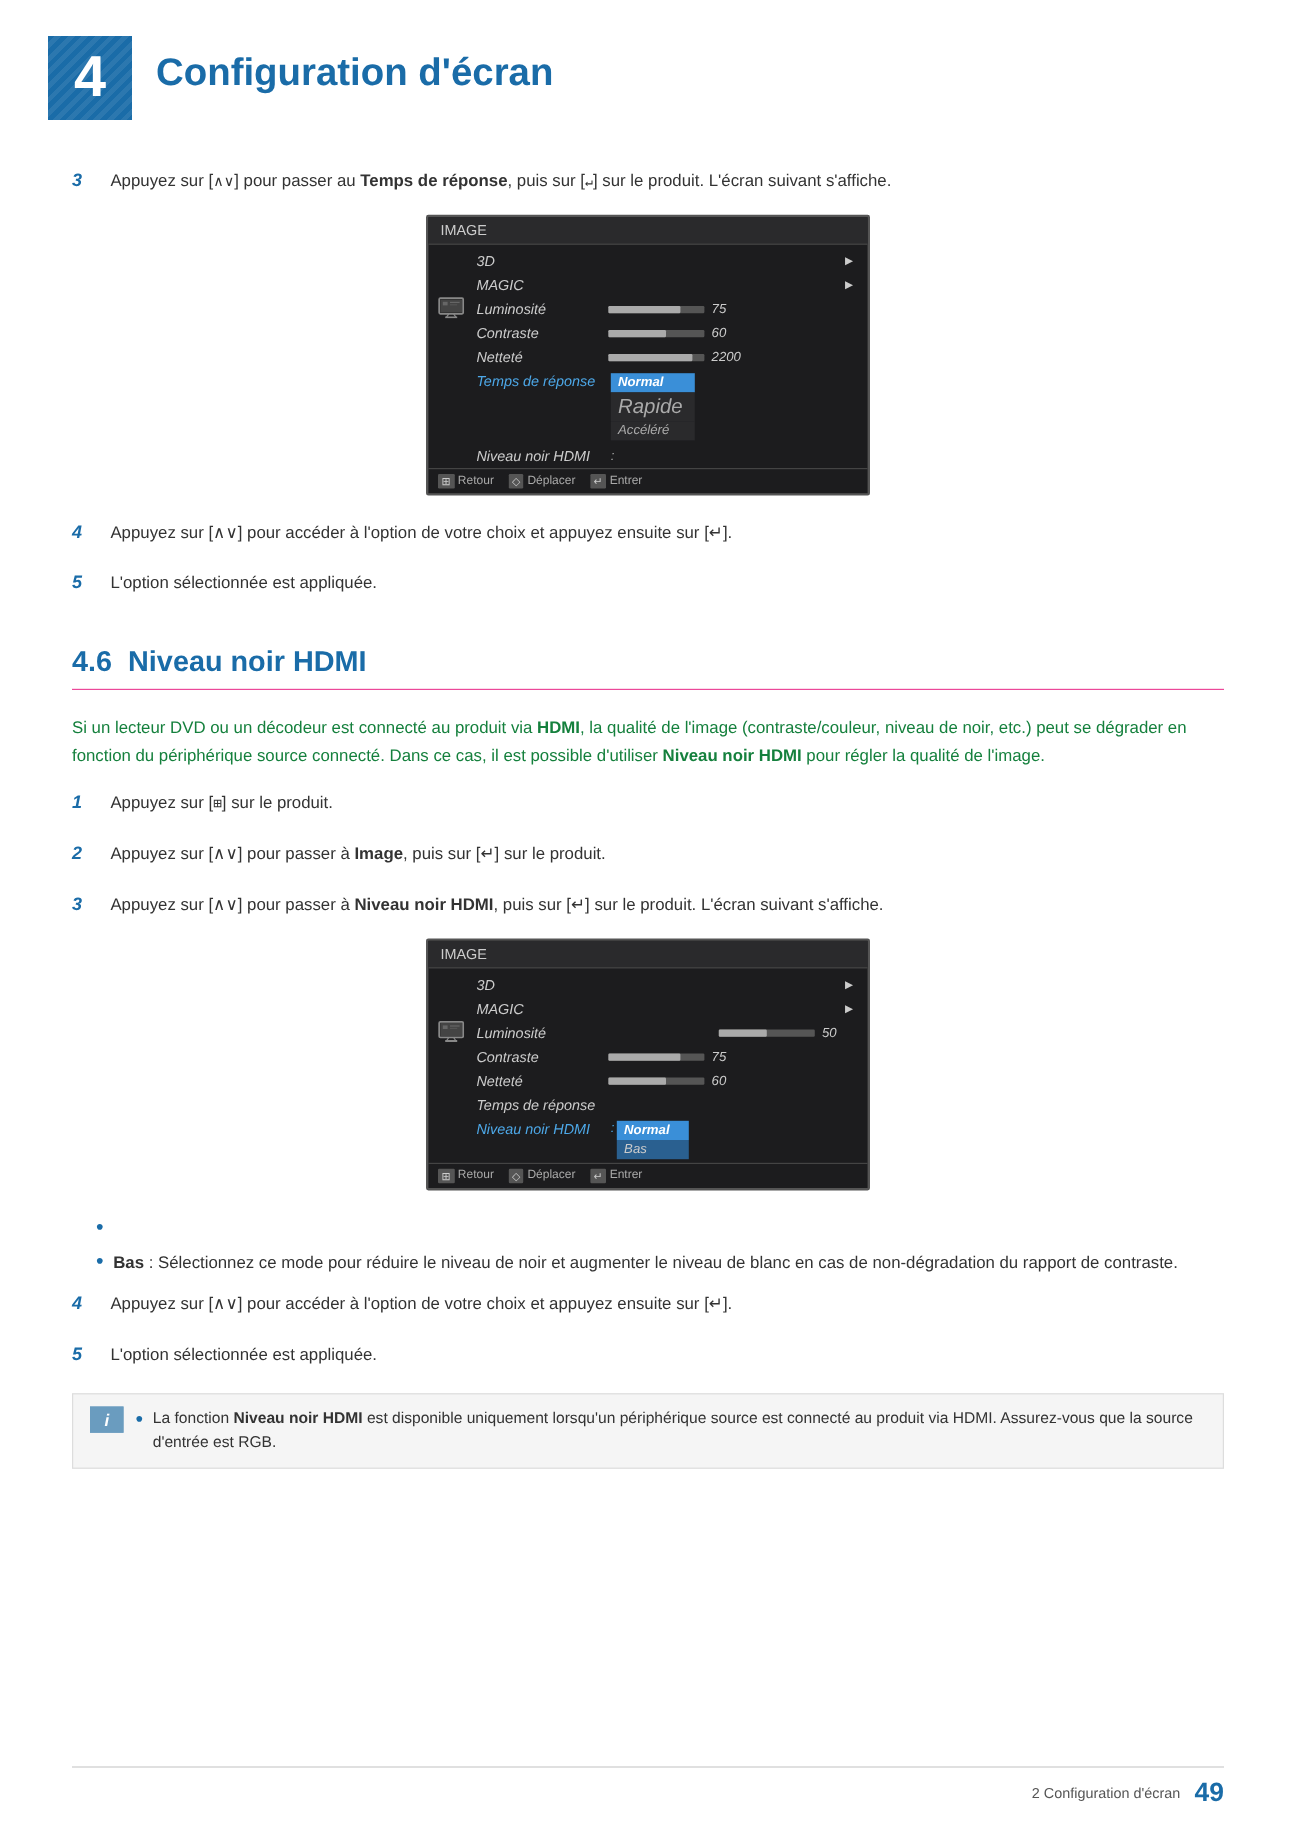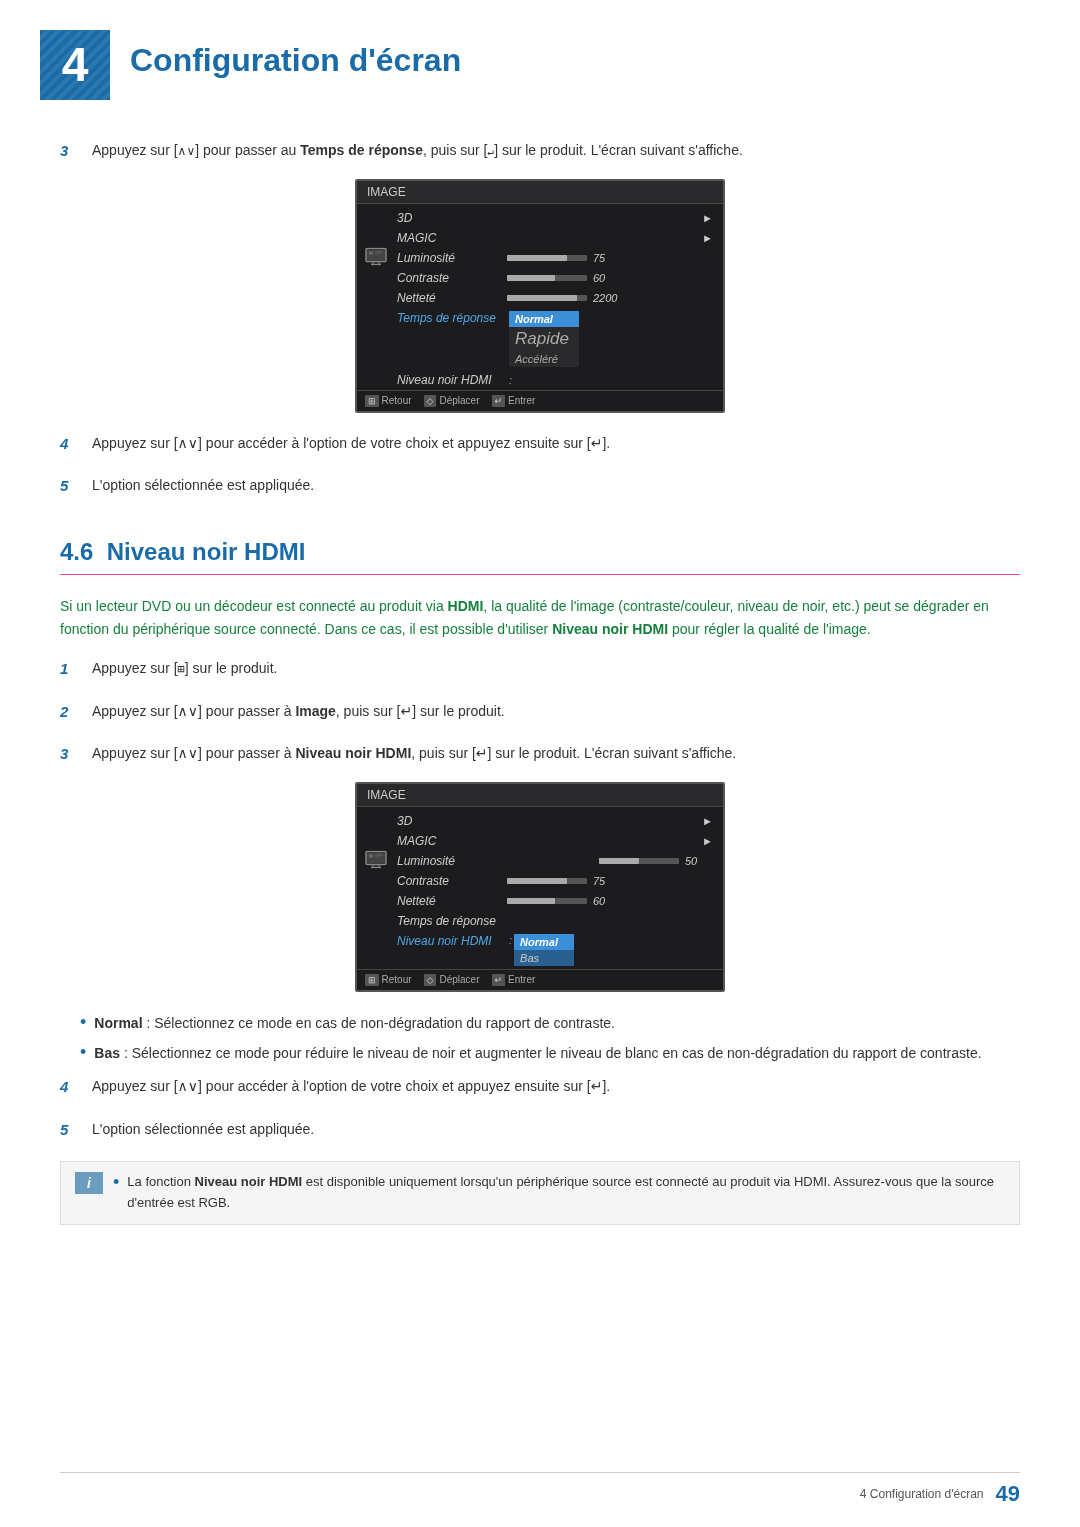--- a/index.html
+++ b/index.html
@@ -558,21 +558,20 @@
               <span>Entrer</span>
             </div>
           </div>
         </div>
       </div>
     </div>
 
     <ul class="bullet-list">
       <li>
         <span class="bullet-dot">•</span>
-        <span><strong>Normal</strong> : Sélectionnez ce mode en cas de non-dégradation du rapport de contraste.</span>
       </li>
       <li>
         <span class="bullet-dot">•</span>
         <span><strong>Bas</strong> : Sélectionnez ce mode pour réduire le niveau de noir et augmenter le niveau de blanc en cas de non-dégradation du rapport de contraste.</span>
       </li>
     </ul>
 
     <div class="step-section">
       <div class="step-line">
         <span class="step-num">4</span>
@@ -604,17 +603,17 @@
               La fonction <strong>Niveau noir HDMI</strong> est disponible uniquement lorsqu'un périphérique source est connecté au produit via HDMI. Assurez-vous que la source d'entrée est RGB.
             </span>
           </li>
         </ul>
       </div>
     </div>
 
   </div>
 
   <div class="page-footer">
-    <span class="footer-text">4 Configuration d'écran</span>
+    <span class="footer-text">2 Configuration d'écran</span>
     <span class="footer-page-num">49</span>
   </div>
 
 </div>
 
 </body></html>

